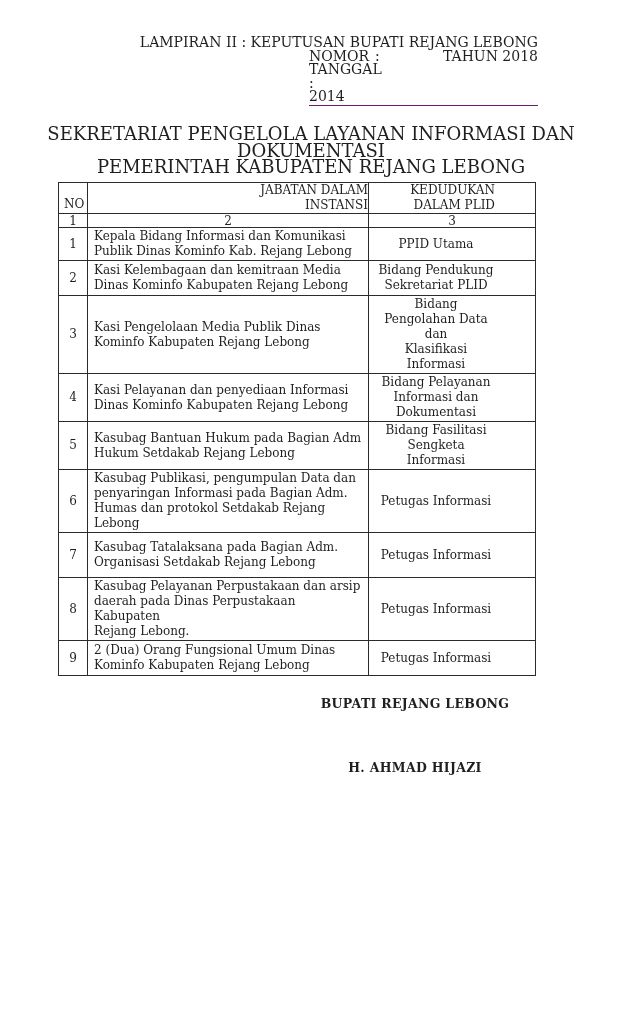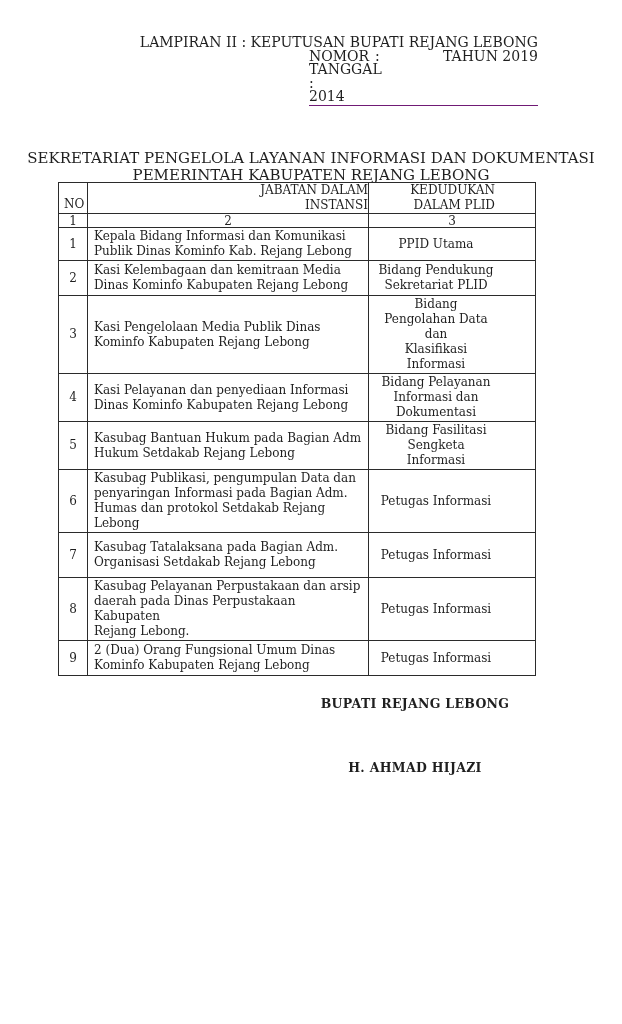--- a/index.html
+++ b/index.html
@@ -39,23 +39,22 @@
     flex-direction: column;
   }
 
   
   .title-block {
     position: absolute;
     top: 126px;
     left: 0;
     width: 622px;
     text-align: center;
-    font-size: 15px;
+    font-size: 18px;
     line-height: 16.5px;
-    margin-top: 24px;
   }
 
   
   table.main-table {
     position: absolute;
     top: 182px;
     left: 58px;
     width: 477px;
     border-collapse: collapse;
     table-layout: fixed;
@@ -122,21 +121,21 @@
   .sig-name { top: 760px; }
 </style>
 </head>
 <body>
 
 <div class="header-block">
   <span class="lampiran-line">LAMPIRAN II : KEPUTUSAN BUPATI REJANG LEBONG</span>
   <div class="header-sub">
     <span class="lbl">NOMOR</span>
     <span class="col">:</span>
-    <span class="val">TAHUN 2019</span>
+    <span class="val">TAHUN 2018</span>
   </div>
   <div class="header-sub underlined">
     <span class="lbl">TANGGAL</span>
     <span class="col">:</span>
     <span class="val">2014</span>
   </div>
 </div>
 
 <div class="title-block">
   <div>SEKRETARIAT PENGELOLA LAYANAN INFORMASI DAN DOKUMENTASI</div>

